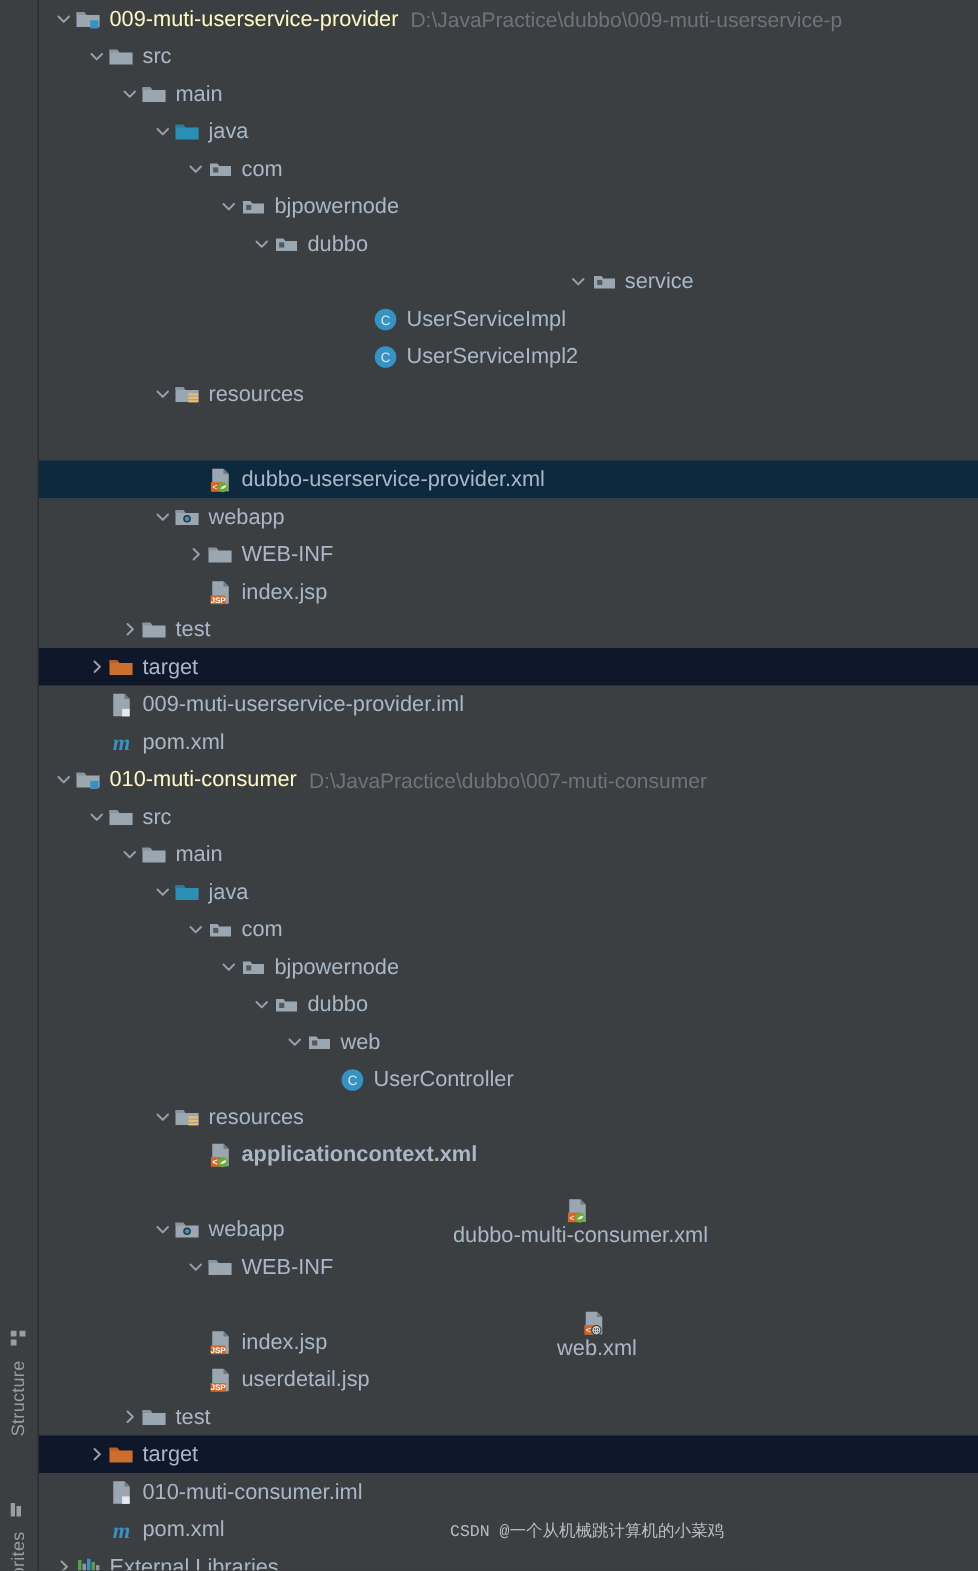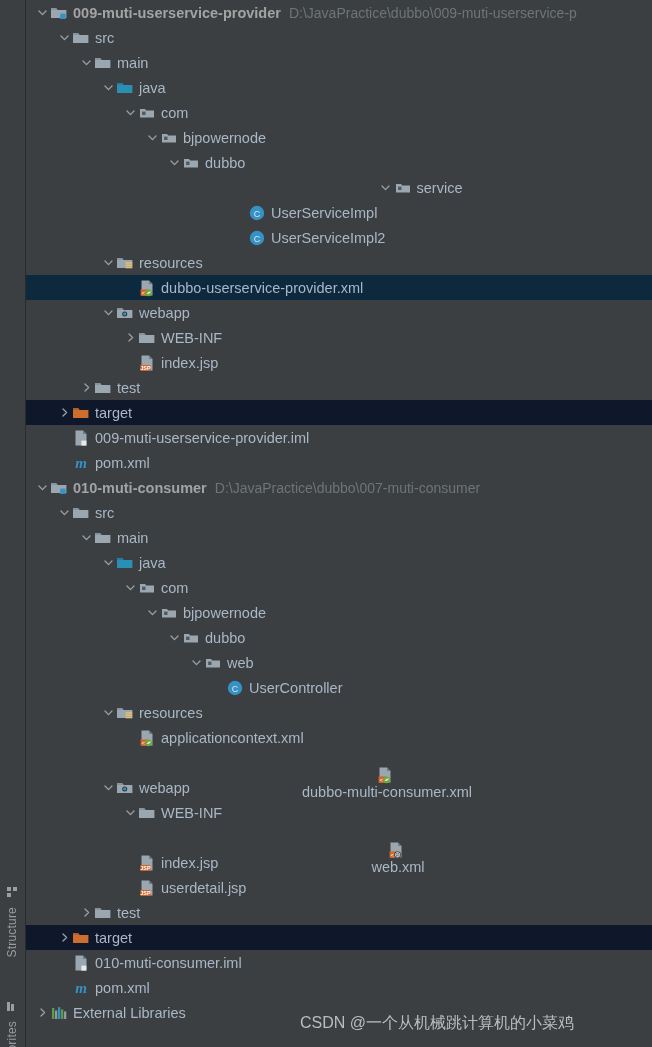--- a/index.html
+++ b/index.html
@@ -69,34 +69,34 @@
   .icon {
     width: 18px; height: 18px;
     flex: 0 0 18px;
     margin-right: 5px;
     position: relative;
     display: flex; align-items: center; justify-content: center;
   }
   .icon svg { display: block; }
 
   .label { color: #a9b7c6; }
-  .label.bold { font-weight: bold; color: #a3a3a3; }
+  .label.bold { font-weight: normal; color: #fef9c3; }
   .path {
     color: #6e7478;
     margin-left: 8px;
     font-size: 14px;
   }
 
   
   .watermark {
     position: absolute;
     left: 300px; top: 1013px;
     color: #b9bdc1;
-    font-size: 16px;
-    font-family: Liberation Sans, sans-serif;
+    font-size: 11px;
+    font-family: Liberation Mono, monospace;
     white-space: nowrap;
     pointer-events: none;
   }
 </style>
 </head>
 <body>
 
 <div id="app">
 
   <div class="toolstrip">
@@ -266,21 +266,21 @@
           <svg width="18" height="18" viewBox="0 0 18 18">
             <path d="M1 4.2 H6.2 L7.6 6 H16.4 V14 H1 Z" fill="#9aa7b0"></path>
             <path d="M1 4.2 H6.2 L7.6 6 H1 Z" fill="#8795a0"></path>
             <rect x="9.6" y="8.2" width="6.6" height="1.5" fill="#e8bf6a"></rect>
             <rect x="9.6" y="10.5" width="6.6" height="1.5" fill="#e8bf6a"></rect>
             <rect x="9.6" y="12.8" width="6.6" height="1.5" fill="#e8bf6a"></rect>
           </svg>
         </span>
         <span class="label">resources</span>
       </div>
-      <div class="row sel" style="padding-left: 96px;">
+      <div class="row sel" style="padding-left: 96px; margin-top: 32px;">
         <span class="arrow"></span>
         <span class="icon">
           <svg width="18" height="18" viewBox="0 0 18 18">
             <path d="M3.5 1.5 H11 L14.5 5 V16.5 H3.5 Z" fill="#9aa7b0"></path>
             <path d="M11 1.5 L14.5 5 H11 Z" fill="#6f7a82"></path>
             <rect x="2.6" y="10.4" width="8" height="6.4" fill="#d4662a"></rect>
             <text x="5.2" y="15.8" font-size="6" font-family="Liberation Sans,sans-serif" fill="#fff" text-anchor="middle">&lt;</text>
             <circle cx="10.6" cy="13.8" r="3.4" fill="#6aab3c"></circle>
             <path d="M8.6 14.8 q2.4 -3 4.4 -2.2 q-1 2.8 -4.4 2.2 Z" fill="#e7f3dd"></path>
           </svg>
@@ -511,21 +511,21 @@
           <svg width="18" height="18" viewBox="0 0 18 18">
             <path d="M1 4.2 H6.2 L7.6 6 H16.4 V14 H1 Z" fill="#9aa7b0"></path>
             <path d="M1 4.2 H6.2 L7.6 6 H1 Z" fill="#8795a0"></path>
             <rect x="9.6" y="8.2" width="6.6" height="1.5" fill="#e8bf6a"></rect>
             <rect x="9.6" y="10.5" width="6.6" height="1.5" fill="#e8bf6a"></rect>
             <rect x="9.6" y="12.8" width="6.6" height="1.5" fill="#e8bf6a"></rect>
           </svg>
         </span>
         <span class="label">resources</span>
       </div>
-      <div class="row" style="padding-left: 96px;">
+      <div class="row" style="padding-left: 96px; font-weight: bold;">
         <span class="arrow"></span>
         <span class="icon">
           <svg width="18" height="18" viewBox="0 0 18 18">
             <path d="M3.5 1.5 H11 L14.5 5 V16.5 H3.5 Z" fill="#9aa7b0"></path>
             <path d="M11 1.5 L14.5 5 H11 Z" fill="#6f7a82"></path>
             <rect x="2.6" y="10.4" width="8" height="6.4" fill="#d4662a"></rect>
             <text x="5.2" y="15.8" font-size="6" font-family="Liberation Sans,sans-serif" fill="#fff" text-anchor="middle">&lt;</text>
             <circle cx="10.6" cy="13.8" r="3.4" fill="#6aab3c"></circle>
             <path d="M8.6 14.8 q2.4 -3 4.4 -2.2 q-1 2.8 -4.4 2.2 Z" fill="#e7f3dd"></path>
           </svg>

